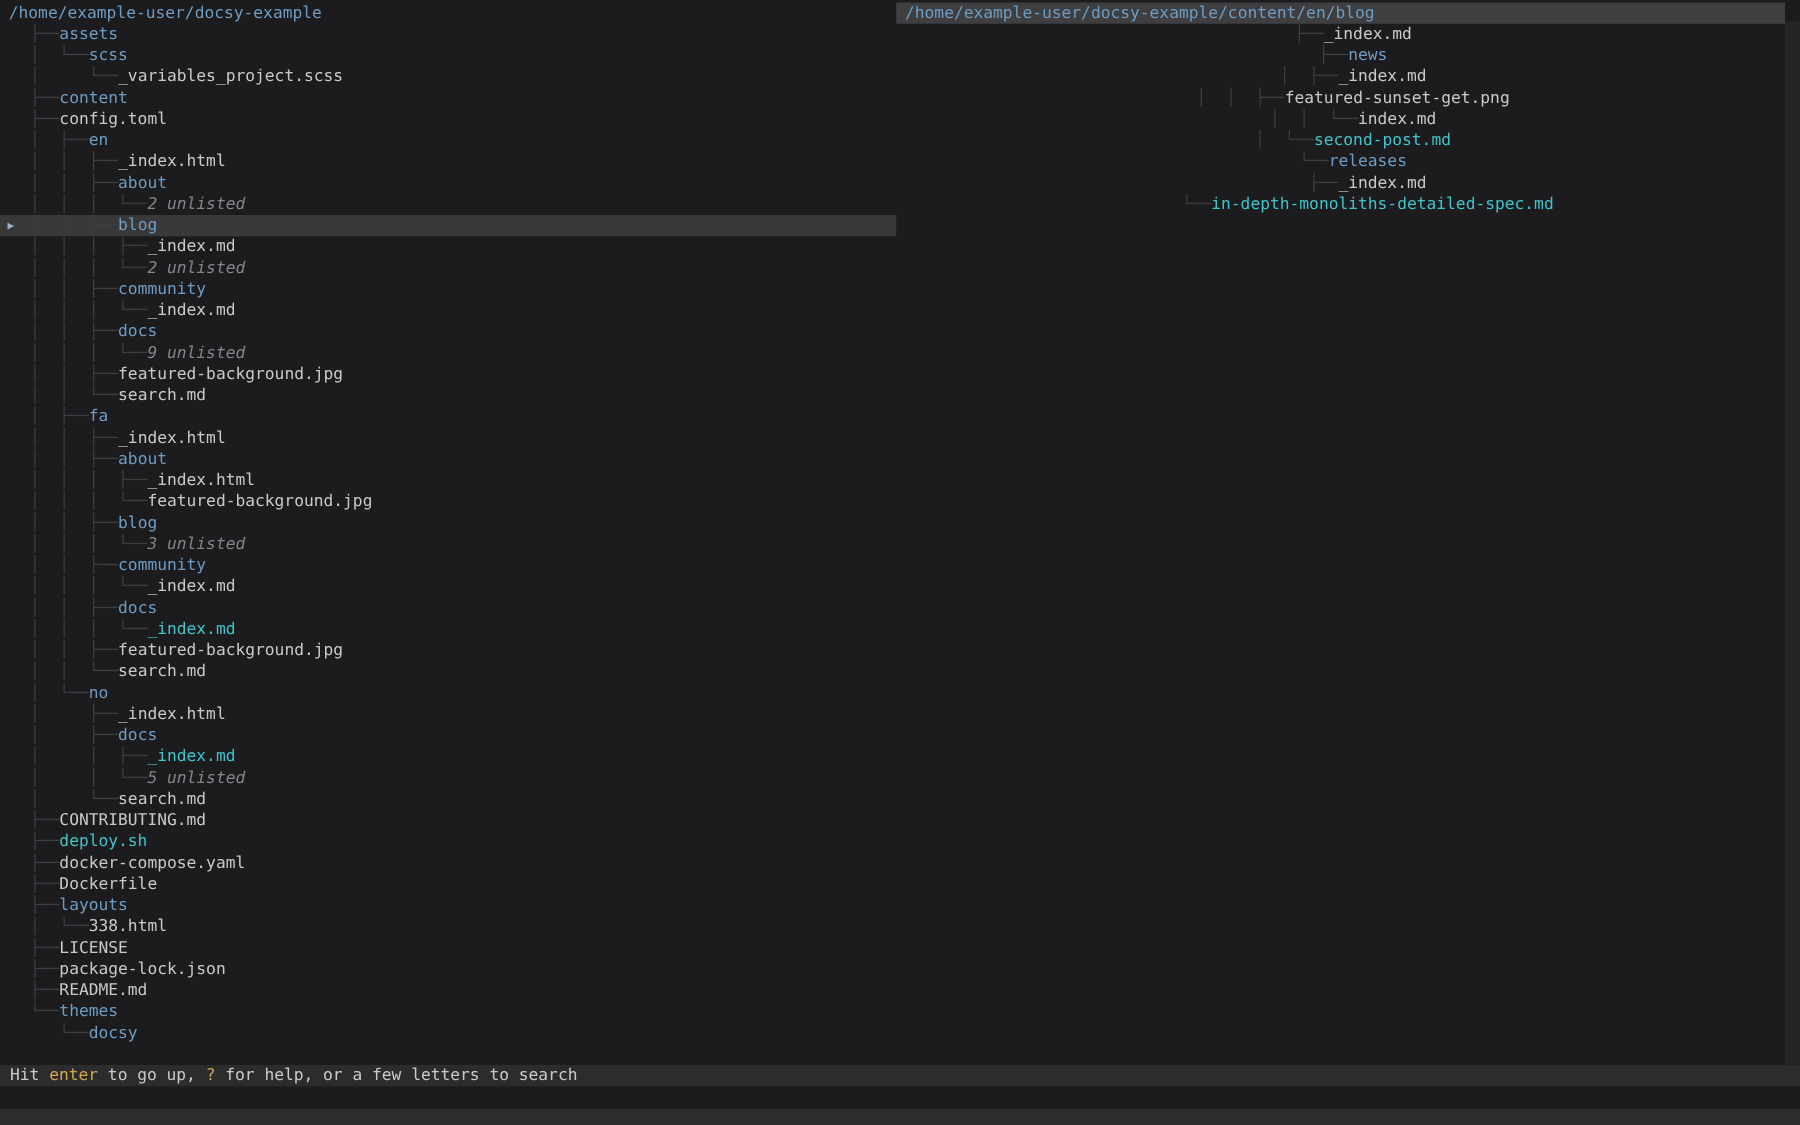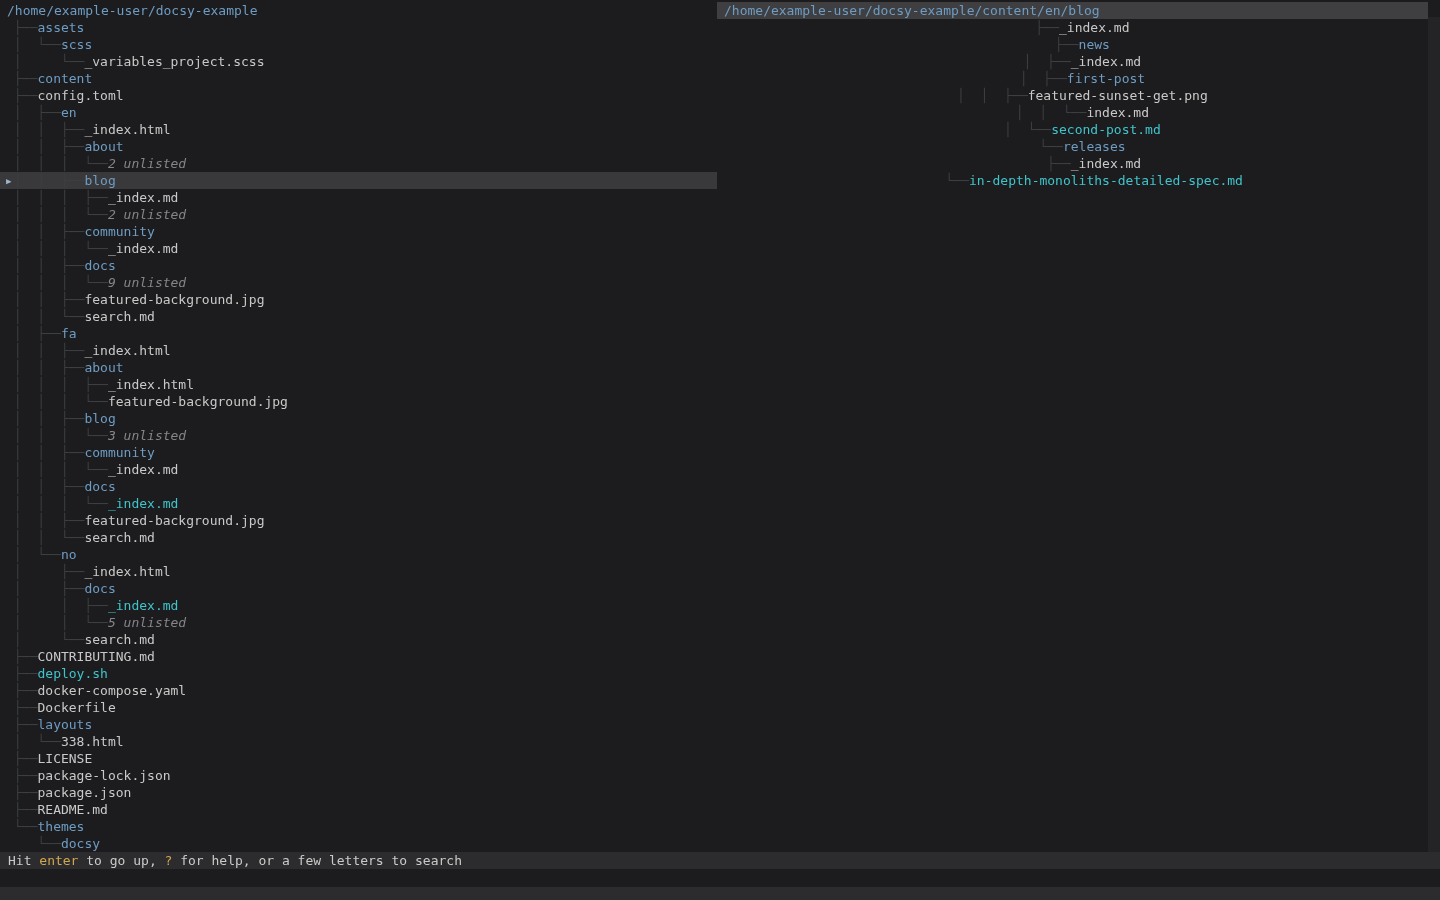--- a/index.html
+++ b/index.html
@@ -44,21 +44,21 @@
   }
   #right-panel .panel-header {
     background: var(--header-bar-background);
     width: 711px;
   }
 
   .tree-row {
     position: relative;
     height: 17px; line-height: 17px;
     white-space: pre;
-    padding-left: 14px;
+    padding-left: 24px;
     overflow: hidden;
   }
   #right-panel .tree-row { padding-left: 8px; text-align: center; }
   .tree-row.selected { background: var(--selection-background); }
 
   .branch { color: var(--branch-line); }
   .entry.dir      { color: var(--directory); }
   .entry.file     { color: var(--file); }
   .entry.special  { color: var(--matched-file); }
   .entry.unlisted { color: var(--unlisted); font-style: italic; }
@@ -157,34 +157,32 @@
         <div class="tree-row"><span class="branch">│     │  └──</span><span class="entry unlisted">5 unlisted</span></div>
         <div class="tree-row"><span class="branch">│     └──</span><span class="entry file">search.md</span></div>
         <div class="tree-row"><span class="branch">├──</span><span class="entry file">CONTRIBUTING.md</span></div>
         <div class="tree-row"><span class="branch">├──</span><span class="entry special">deploy.sh</span></div>
         <div class="tree-row"><span class="branch">├──</span><span class="entry file">docker-compose.yaml</span></div>
         <div class="tree-row"><span class="branch">├──</span><span class="entry file">Dockerfile</span></div>
         <div class="tree-row"><span class="branch">├──</span><span class="entry dir">layouts</span></div>
         <div class="tree-row"><span class="branch">│  └──</span><span class="entry file">338.html</span></div>
         <div class="tree-row"><span class="branch">├──</span><span class="entry file">LICENSE</span></div>
         <div class="tree-row"><span class="branch">├──</span><span class="entry file">package-lock.json</span></div>
-        <div class="tree-row"><span class="branch">├──</span><span class="entry file">package.json</span></div>
         <div class="tree-row"><span class="branch">├──</span><span class="entry file">README.md</span></div>
         <div class="tree-row"><span class="branch">└──</span><span class="entry dir">themes</span></div>
         <div class="tree-row"><span class="branch">   └──</span><span class="entry dir">docsy</span></div>
       </div>
   </div>
 
   <div id="right-panel" class="panel">
     <div class="panel-header">/home/example-user/docsy-example/content/en/blog</div>
     <div id="right-tree">
         <div class="tree-row"><span class="branch">├──</span><span class="entry file">_index.md</span></div>
         <div class="tree-row"><span class="branch">├──</span><span class="entry dir">news</span></div>
         <div class="tree-row"><span class="branch">│  ├──</span><span class="entry file">_index.md</span></div>
-        <div class="tree-row"><span class="branch">│  ├──</span><span class="entry dir">first-post</span></div>
         <div class="tree-row"><span class="branch">│  │  ├──</span><span class="entry file">featured-sunset-get.png</span></div>
         <div class="tree-row"><span class="branch">│  │  └──</span><span class="entry file">index.md</span></div>
         <div class="tree-row"><span class="branch">│  └──</span><span class="entry special">second-post.md</span></div>
         <div class="tree-row"><span class="branch">└──</span><span class="entry dir">releases</span></div>
         <div class="tree-row"><span class="branch">   ├──</span><span class="entry file">_index.md</span></div>
         <div class="tree-row"><span class="branch">   └──</span><span class="entry special">in-depth-monoliths-detailed-spec.md</span></div>
       </div>
   </div>
 
   <div id="scroll-track"></div>

